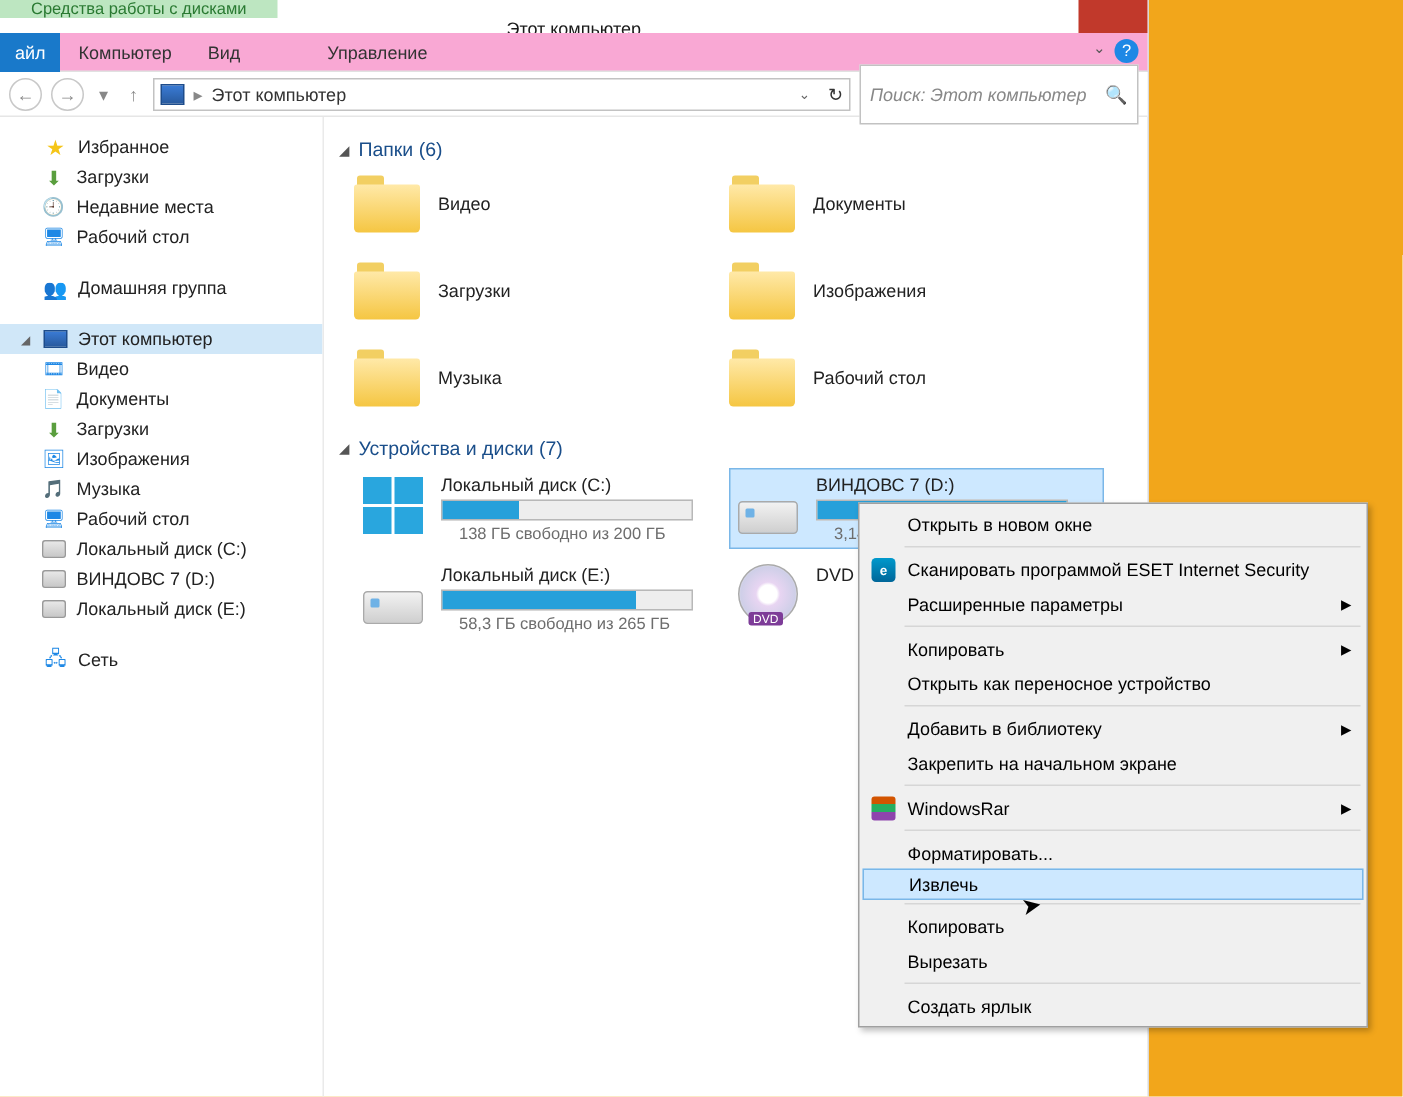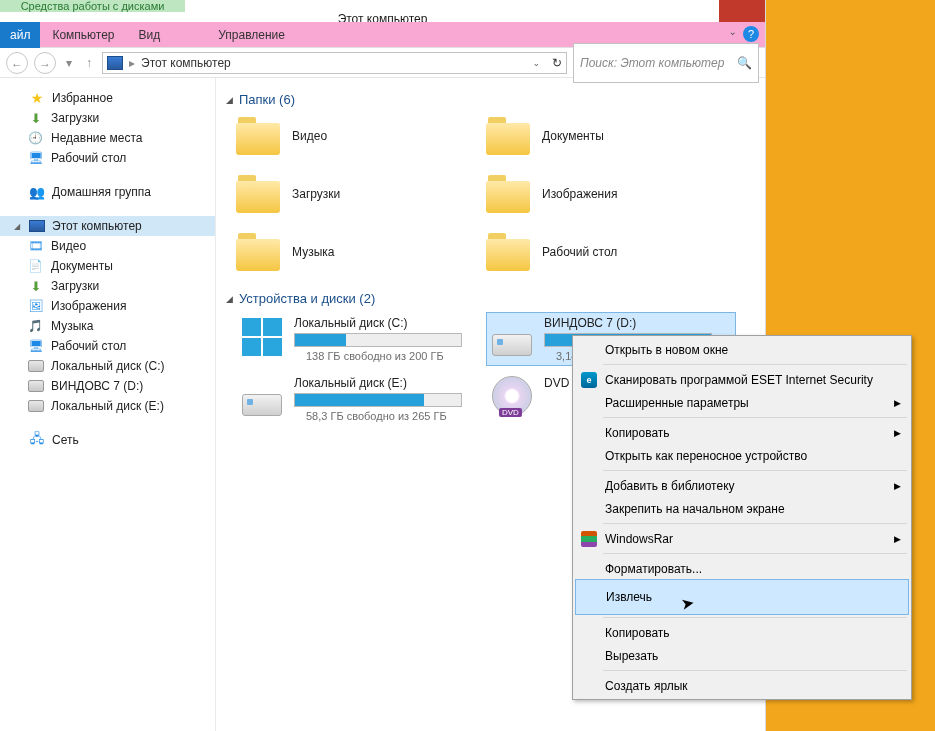--- a/index.html
+++ b/index.html
@@ -80,21 +80,21 @@
   .drive-info { display:flex; flex-direction:column; gap:3px; flex:1; min-width:0; }
   .drive-name { font-size:12px; color:#222; white-space:nowrap; overflow:hidden; }
   .drive-bar { width:168px; height:14px; border:1px solid #b8b8b8; background:#eee; position:relative; }
   .drive-bar .fill { position:absolute; left:0; top:0; bottom:0; background:#26a0da; }
   .drive-free { font-size:11px; color:#6d6d6d;margin-left:12px; }
 
   
   .ctx { position:absolute; left:572px; top:335px; width:340px; background:#f0f0f0; border:1px solid #a0a0a0; box-shadow:2px 2px 4px rgba(0,0,0,.25); z-index:50; padding:2px; font-size:12px; }
   .ctx-item { height:23px; display:flex; align-items:center; padding-left:30px; padding-right:18px; color:#000; position:relative; cursor:default; }
   .ctx-item.bold { font-weight:600; }
-  .ctx-item.hover { background:#cde8ff; border:1px solid #7ab7e8; height:36px; margin:-1px 0; }
+  .ctx-item.hover { background:#cde8ff; border:1px solid #7ab7e8; height:21px; margin:-1px 0; }
   .ctx-item .arrow { position:absolute; right:8px; font-size:9px; }
   .ctx-item .mi-icon { position:absolute; left:5px; width:18px; height:18px; display:flex; align-items:center; justify-content:center; }
   .ctx-sep { height:1px; background:#d6d6d6; margin:3px 2px 3px 28px; }
   .eset { background:linear-gradient(#0099cc,#006699); color:#fff; font-size:9px; font-weight:bold; border-radius:3px; width:16px; height:16px; display:flex; align-items:center; justify-content:center;}
   .wrar { width:16px; height:16px; background:linear-gradient(#d35400 0 33%,#27ae60 33% 66%,#8e44ad 66% 100%); border-radius:2px;}
 
   .cursor { position:absolute; left:681px; top:594px; z-index:60; font-size:16px; color:#000; transform:rotate(-10deg); }
 </style>
 </head>
 <body>
@@ -261,21 +261,21 @@
             <div class="folder-ico">
               <div class="folder-tab"></div>
               <div class="folder-back"></div>
             </div>
             <div class="folder-label">Рабочий стол</div>
           </div>
       </div>
 
       <div class="section-hdr">
           <span class="tw">◢</span>
-          <span>Устройства и диски (2)</span>
+          <span>Устройства и диски (7)</span>
         </div>
       <div class="drives-grid">
 
         <div class="drive-tile">
           <div class="drive-ico">
               <div class="win-ico">
                 <span></span>
                 <span></span>
                 <span></span>
                 <span></span>

